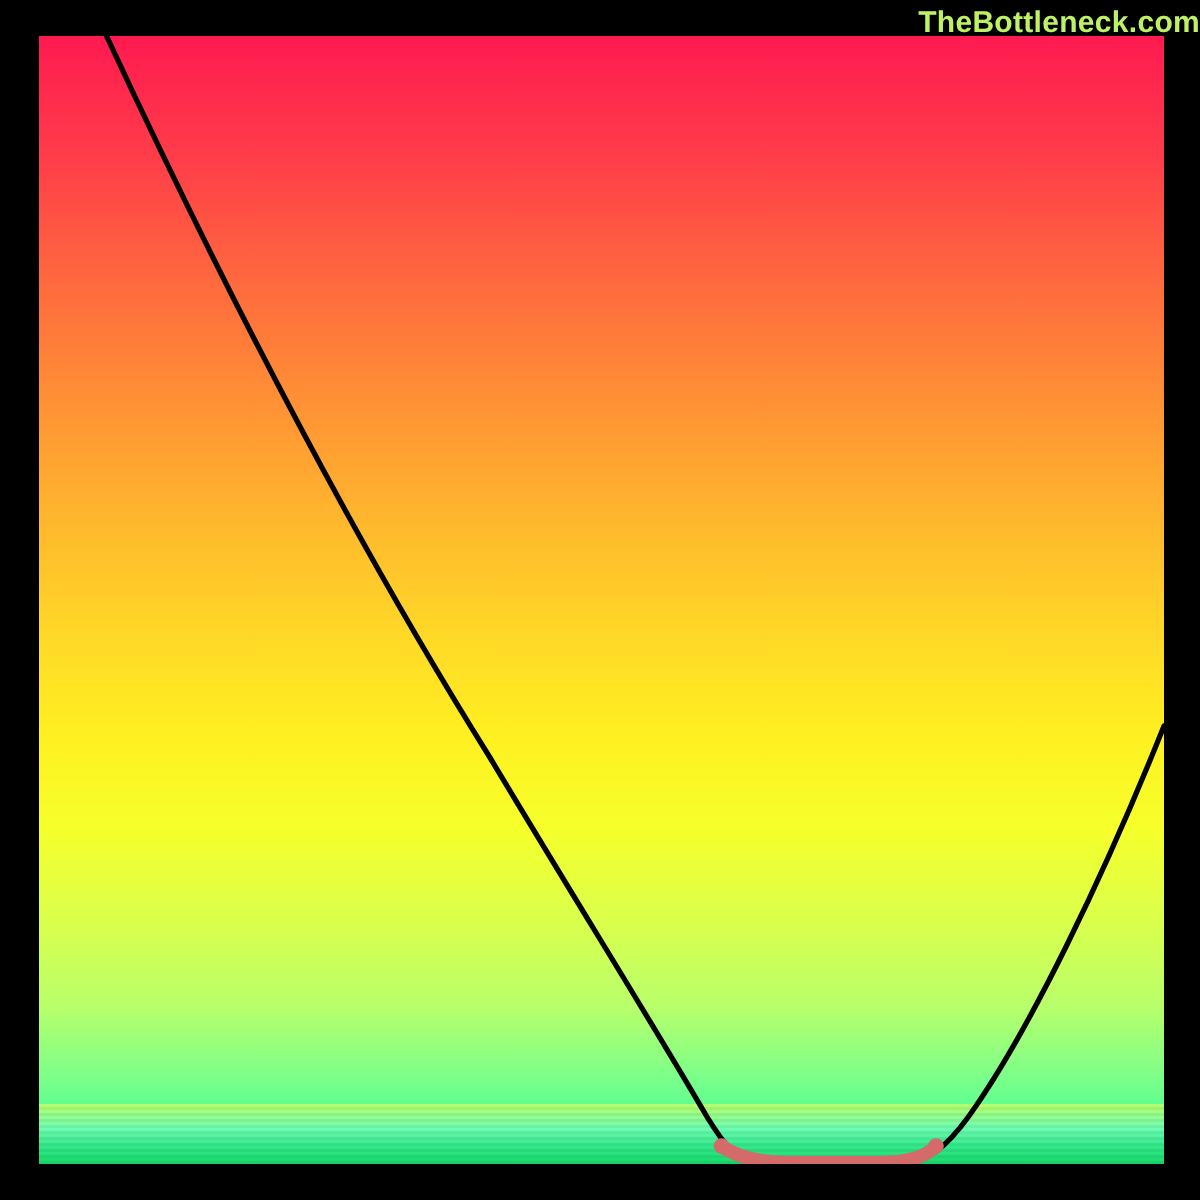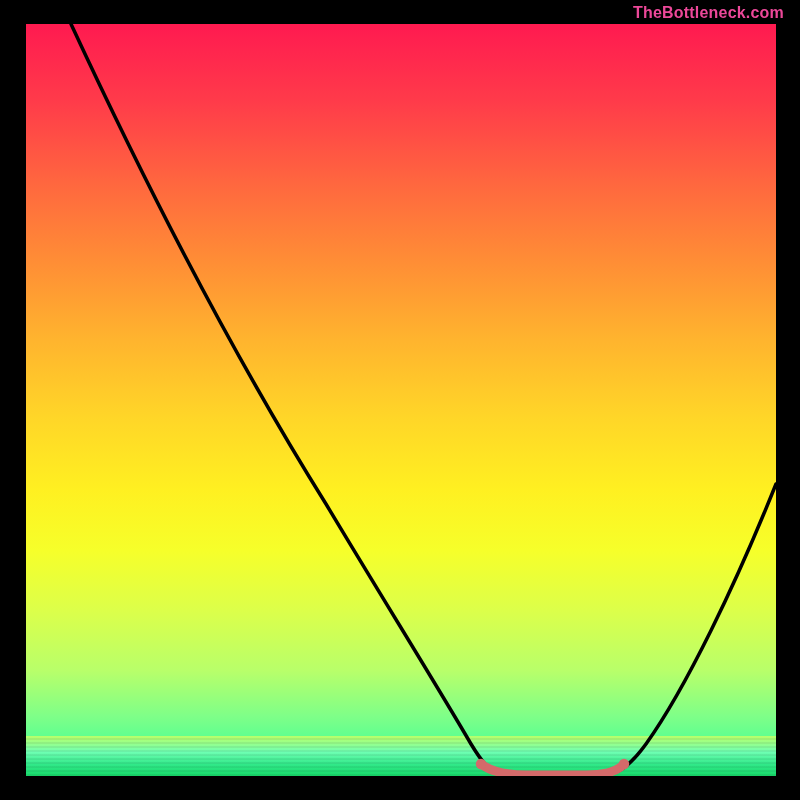--- a/index.html
+++ b/index.html
@@ -6,24 +6,24 @@
   html, body { width: 800px; height: 800px; overflow: hidden; background: #000; }
   .stage {
     position: relative;
     width: 800px;
     height: 800px;
     background: #000;
   }
   .watermark {
     position: absolute;
     top: 4px;
-    right: 16px;
-    color: #ec4899;
+    right: 0;
+    color: #bef264;
     font-family: Arial, Helvetica, sans-serif;
-    font-size: 16px;
+    font-size: 20px;
     font-weight: 600;
     letter-spacing: 0.2px;
     z-index: 4;
   }
   .plot {
     position: absolute;
     left: 26px;
     top: 24px;
     width: 750px;
     height: 752px;

